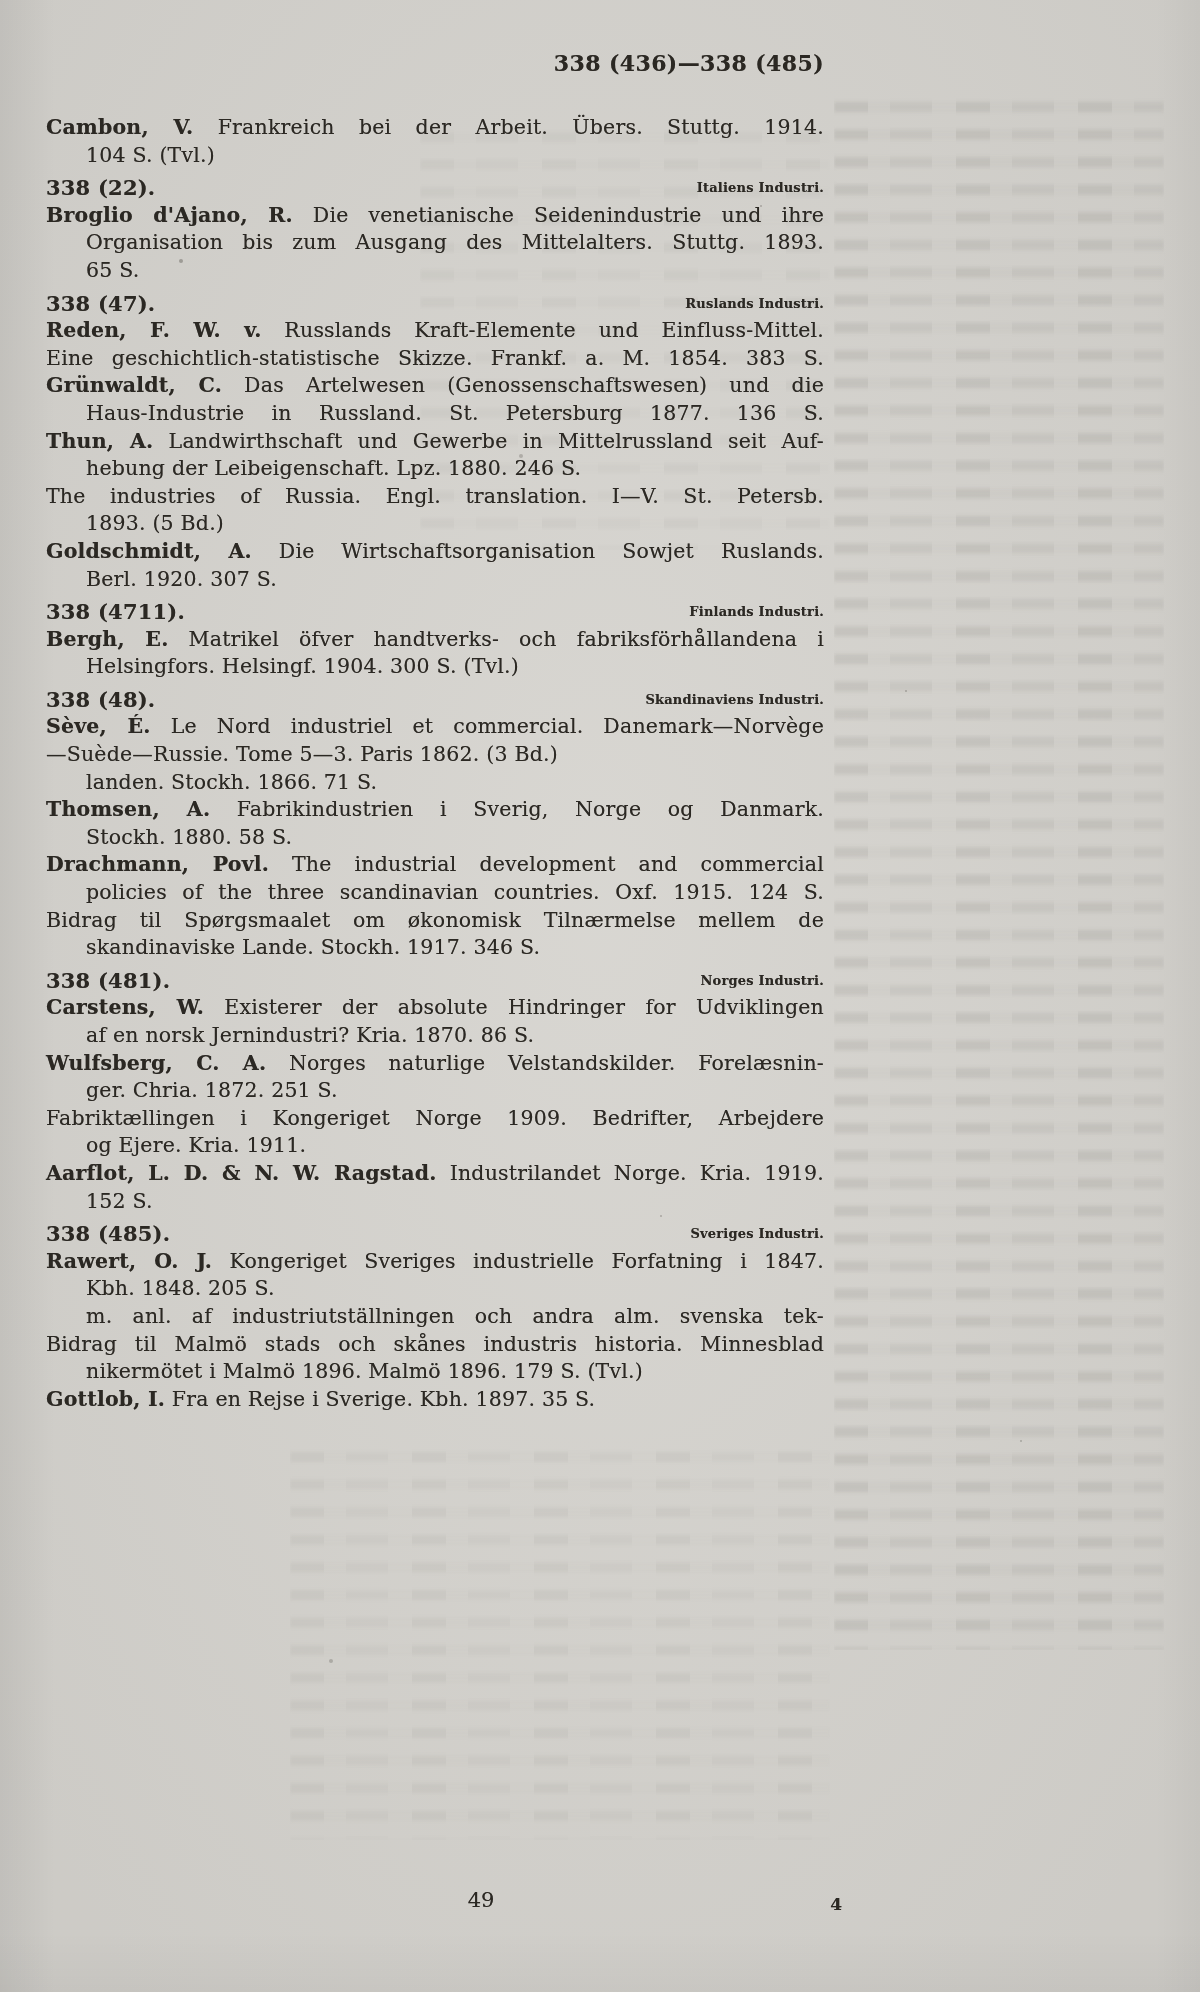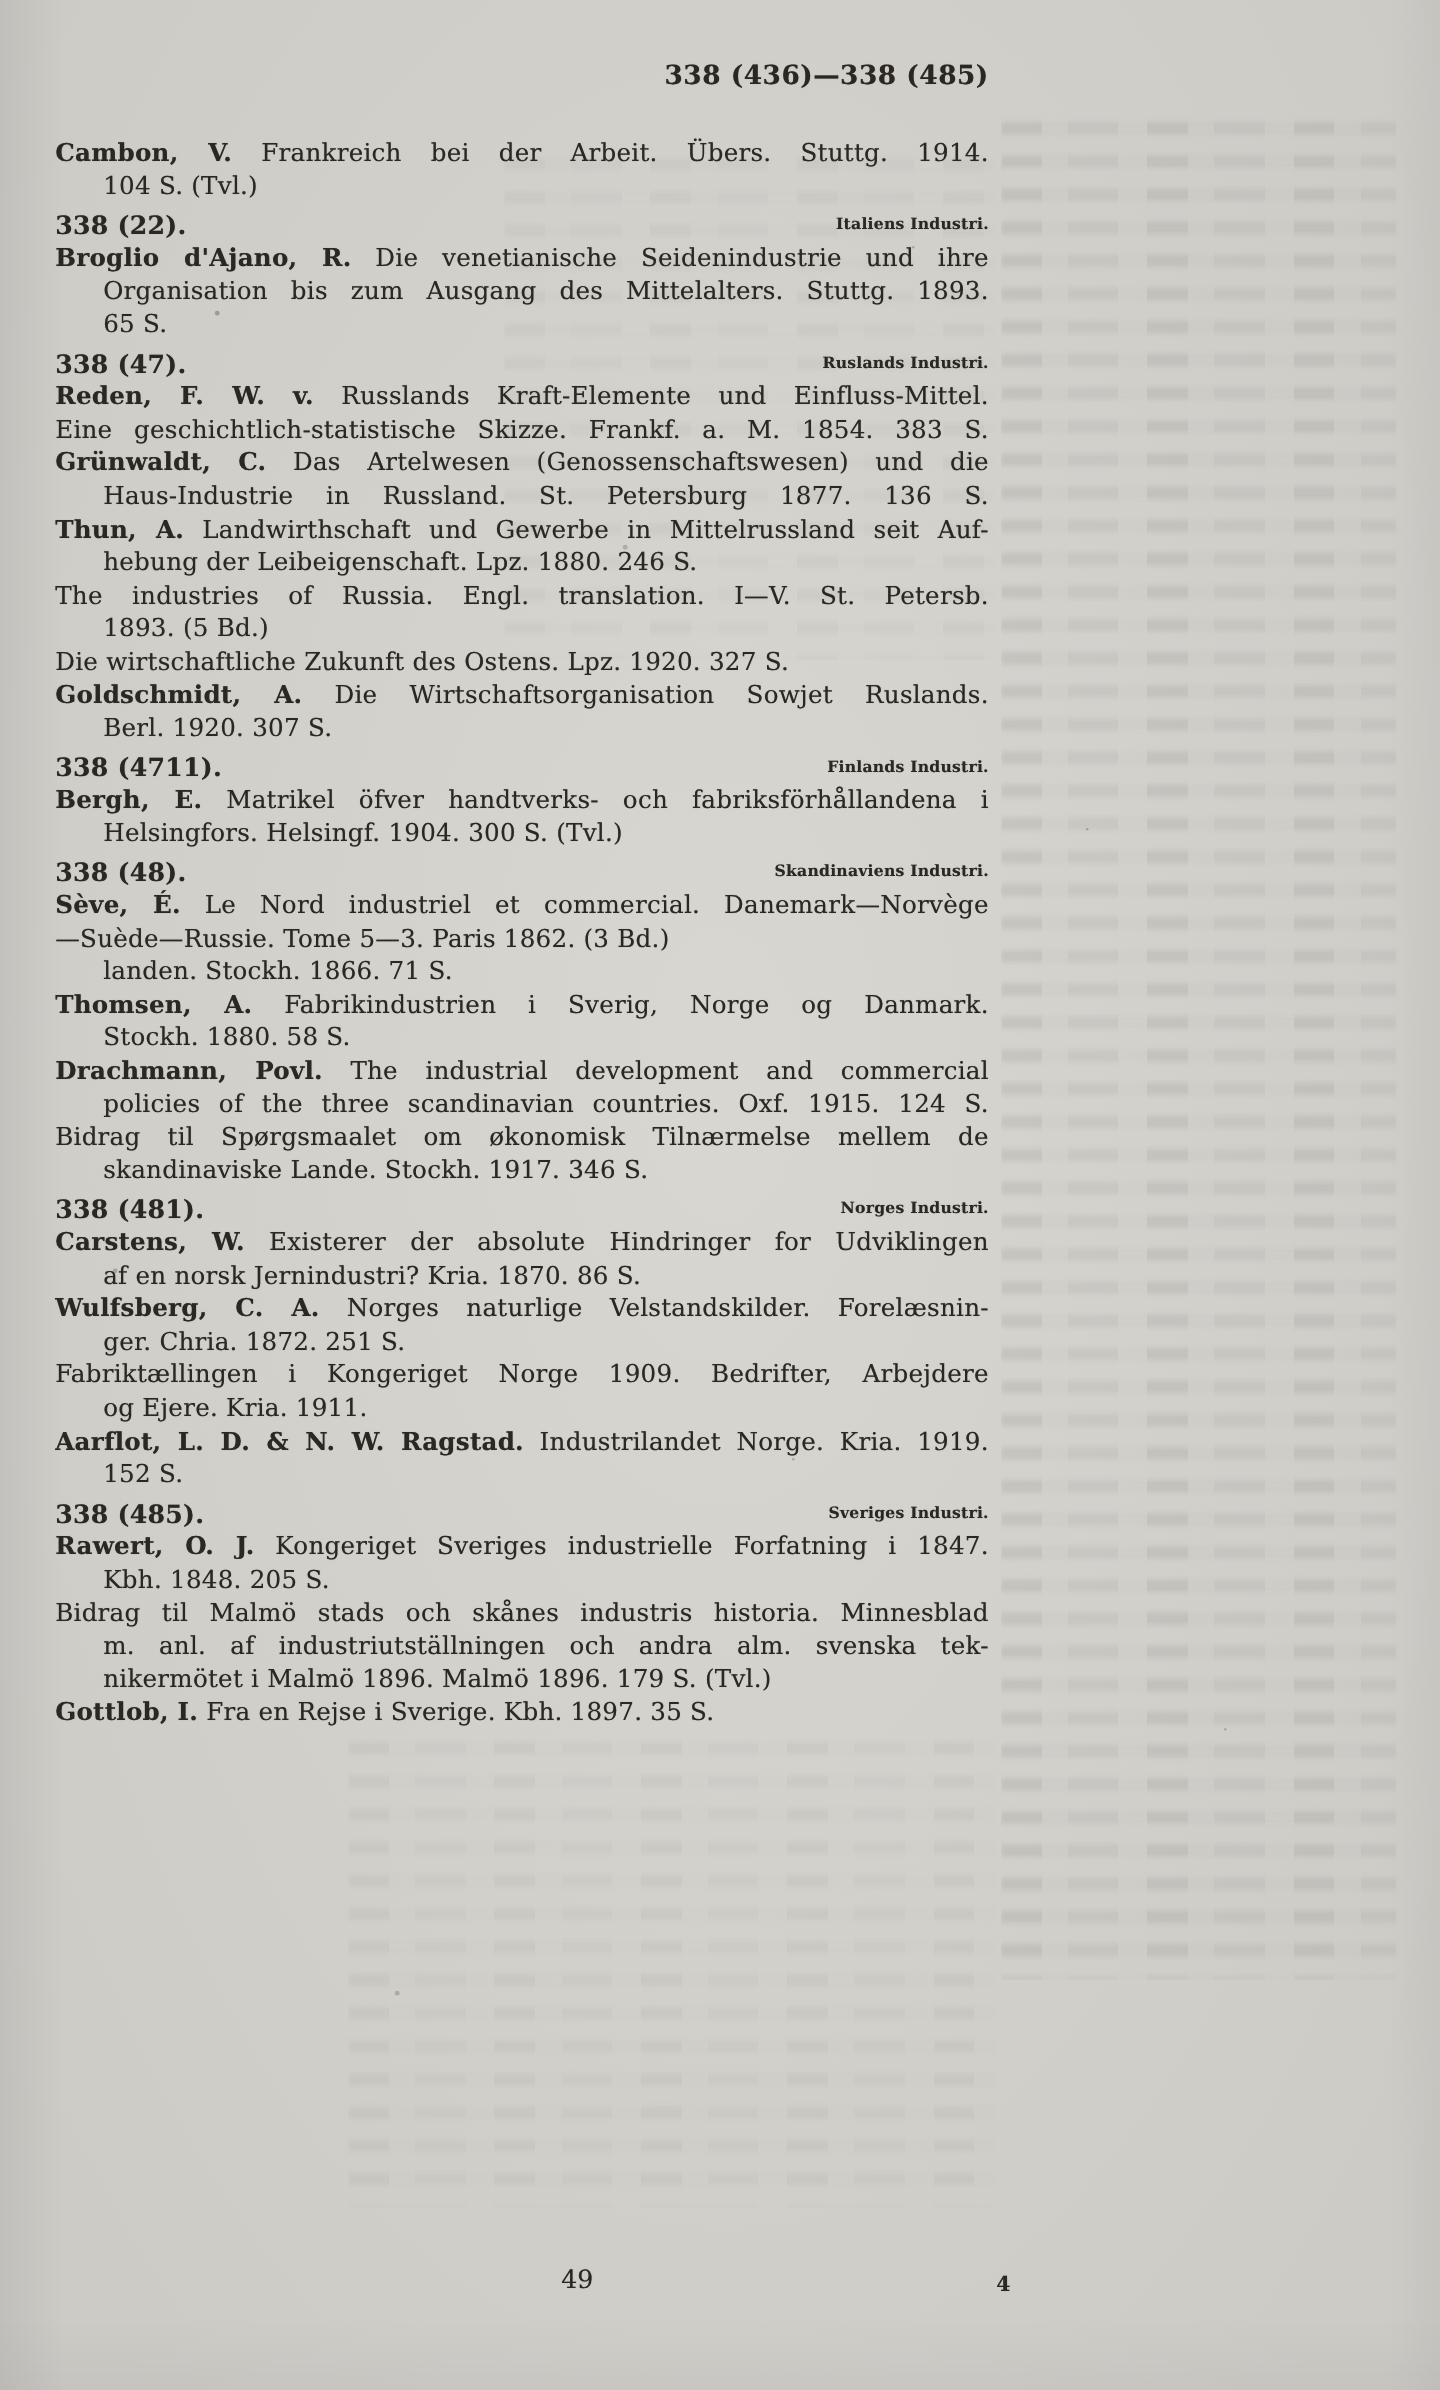--- a/index.html
+++ b/index.html
@@ -131,21 +131,20 @@
           <span class="sec-right">Ruslands Industri.</span>
         </div>
         <div class="line ind0 fill"><b>Reden, F. W. v.</b> Russlands Kraft-Elemente und Einfluss-Mittel.</div>
         <div class="line ind0 fill">Eine geschichtlich-statistische Skizze. Frankf. a. M. 1854. 383 S.</div>
         <div class="line ind0 fill"><b>Grünwaldt, C.</b> Das Artelwesen (Genossenschaftswesen) und die</div>
         <div class="line ind1 fill">Haus-Industrie in Russland. St. Petersburg 1877. 136 S.</div>
         <div class="line ind0 fill"><b>Thun, A.</b> Landwirthschaft und Gewerbe in Mittelrussland seit Auf-</div>
         <div class="line ind1">hebung der Leibeigenschaft. Lpz. 1880. 246 S.</div>
         <div class="line ind0 fill">The industries of Russia. Engl. translation. I—V. St. Petersb.</div>
         <div class="line ind1">1893. (5 Bd.)</div>
-        <div class="line ind0">Die wirtschaftliche Zukunft des Ostens. Lpz. 1920. 327 S.</div>
         <div class="line ind0 fill"><b>Goldschmidt, A.</b> Die Wirtschaftsorganisation Sowjet Ruslands.</div>
         <div class="line ind1">Berl. 1920. 307 S.</div>
         <div class="line section">
           <span class="sec-left">338 (4711).</span>
           <span class="sec-right">Finlands Industri.</span>
         </div>
         <div class="line ind0 fill"><b>Bergh, E.</b> Matrikel öfver handtverks- och fabriksförhållandena i</div>
         <div class="line ind1">Helsingfors. Helsingf. 1904. 300 S. (Tvl.)</div>
         <div class="line section">
           <span class="sec-left">338 (48).</span>
@@ -171,22 +170,22 @@
         <div class="line ind0 fill">Fabriktællingen i Kongeriget Norge 1909. Bedrifter, Arbejdere</div>
         <div class="line ind1">og Ejere. Kria. 1911.</div>
         <div class="line ind0 fill"><b>Aarflot, L. D. &amp; N. W. Ragstad.</b> Industrilandet Norge. Kria. 1919.</div>
         <div class="line ind1">152 S.</div>
         <div class="line section">
           <span class="sec-left">338 (485).</span>
           <span class="sec-right">Sveriges Industri.</span>
         </div>
         <div class="line ind0 fill"><b>Rawert, O. J.</b> Kongeriget Sveriges industrielle Forfatning i 1847.</div>
         <div class="line ind1">Kbh. 1848. 205 S.</div>
+        <div class="line ind1 fill">m. anl. af industriutställningen och andra alm. svenska tek-</div>
         <div class="line ind0 fill">Bidrag til Malmö stads och skånes industris historia. Minnesblad</div>
-        <div class="line ind1 fill">m. anl. af industriutställningen och andra alm. svenska tek-</div>
         <div class="line ind1">nikermötet i Malmö 1896. Malmö 1896. 179 S. (Tvl.)</div>
         <div class="line ind0"><b>Gottlob, I.</b> Fra en Rejse i Sverige. Kbh. 1897. 35 S.</div>
       </div>
 
     <div class="footer">
       <span class="page-number">49</span>
       <span class="signature-mark">4</span>
     </div>
   </div>
 </div>

